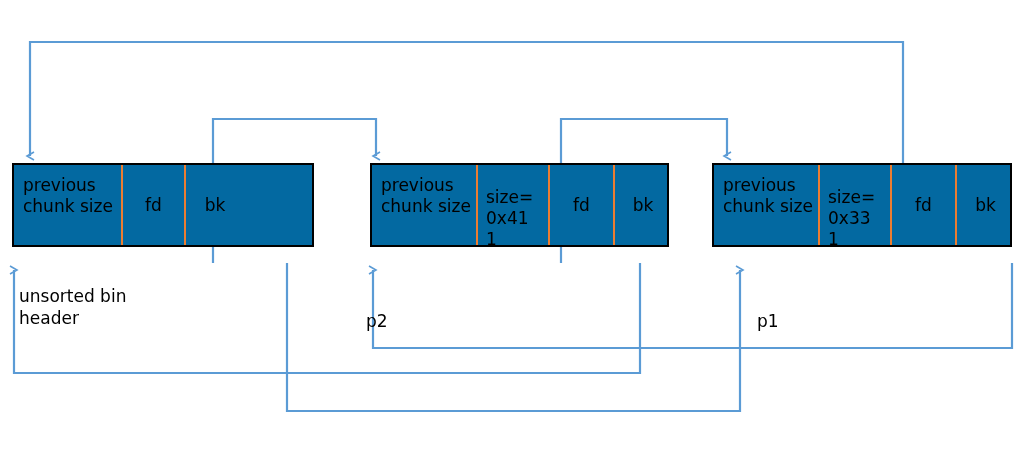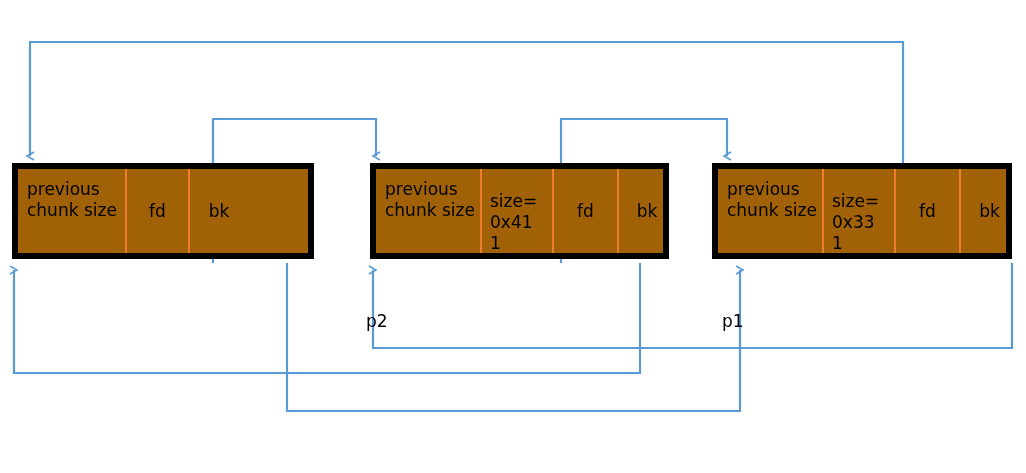--- a/index.html
+++ b/index.html
@@ -1,19 +1,19 @@
 <!DOCTYPE html>
 <html><head>
 <meta charset="utf-8">
 <style>
   html,body{margin:0;padding:0;background:#ffffff;}
   #stage{position:relative;width:1026px;height:473px;background:#ffffff;
          font-family:"DejaVu Sans","Liberation Sans",sans-serif;overflow:hidden;}
-  .chunk{position:absolute;top:163px;height:96px;background:#a16207;
-         border:6px solid #000000;box-sizing:border-box;display:flex;}
+  .chunk{position:absolute;top:163px;height:84px;background:#0369a1;
+         border:2px solid #000000;box-sizing:border-box;display:flex;}
   .cell{position:relative;flex:0 0 auto;display:flex;align-items:center;
         justify-content:center;box-sizing:border-box;color:#000;
         font-size:17px;line-height:21px;padding:0 4px;}
   .cell.lead{justify-content:flex-start;align-items:flex-start;padding-top:10px;padding-left:9px;}
   .cell.sz{justify-content:flex-start;align-items:flex-start;padding-top:22px;padding-left:8px;}
   .cell + .cell{border-left:2px solid #ed7d31;}
   .lbl{position:absolute;color:#000;font-size:17px;line-height:22px;white-space:pre;}
   svg.wires{position:absolute;left:0;top:0;width:1026px;height:473px;overflow:visible;}
 </style>
 </head>
@@ -66,16 +66,18 @@
     <div class="cell lead" style="width:104px;">previous
 chunk
 size</div>
     <div class="cell sz" style="width:72px;">size=
 0x33
 1</div>
     <div class="cell" style="width:65px;">fd</div>
     <div class="cell" style="width:59px;">bk</div>
   </div>
 
+  <div class="lbl" style="left:19px;top:285px;">unsorted bin
+header</div>
   <div class="lbl" style="left:366px;top:310px;">p2</div>
-  <div class="lbl" style="left:722px;top:310px;text-align:right;">p1</div>
+  <div class="lbl" style="left:757px;top:310px;text-align:right;">p1</div>
 
 </div>
 
 </body></html>

